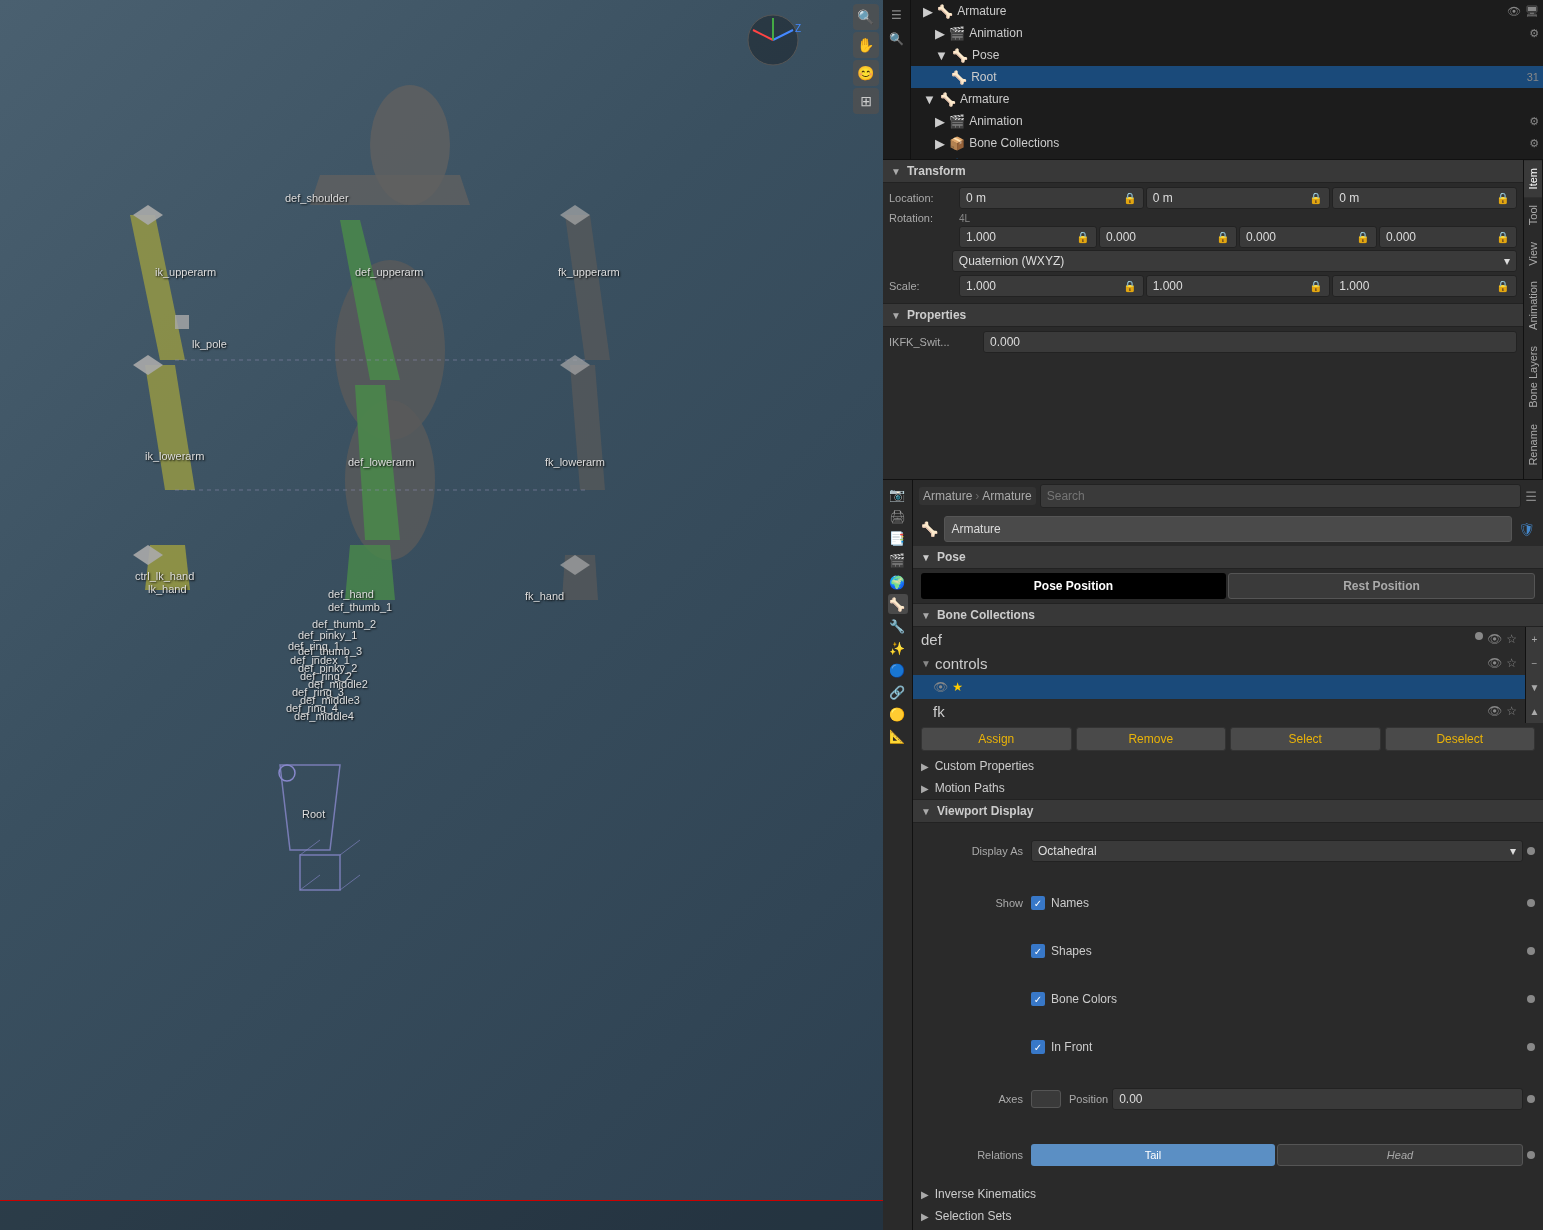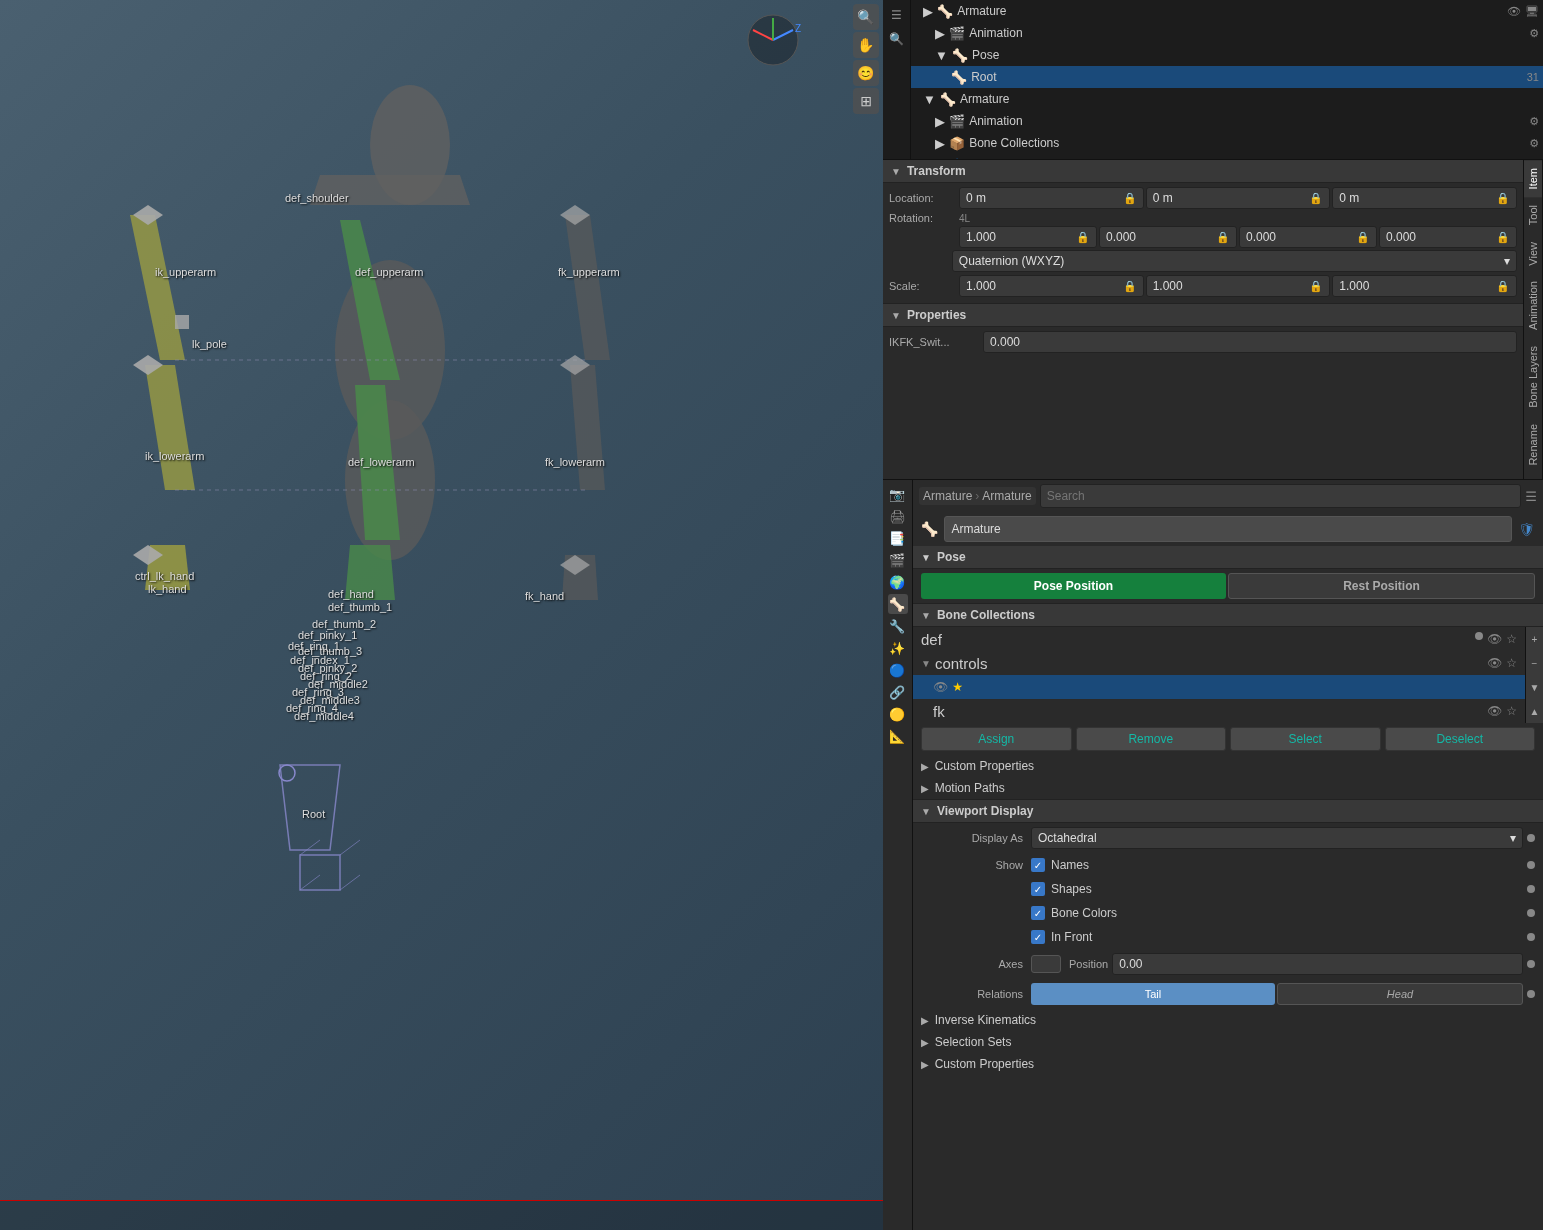--- a/index.html
+++ b/index.html
@@ -43,35 +43,35 @@
     
     .num-field { background: #3a3a3a; border: 1px solid #222; border-radius: 3px; padding: 2px 6px; height: 22px; display: flex; align-items: center; justify-content: space-between; font-size: 12px; color: #ddd; cursor: ew-resize; }
     .num-field .lock-icon { color: #777; font-size: 11px; }
 
     
     .dropdown { background: #3a3a3a; border: 1px solid #222; border-radius: 3px; padding: 2px 6px; height: 22px; display: flex; align-items: center; justify-content: space-between; font-size: 12px; color: #ddd; cursor: pointer; width: 100%; }
 
     
     .pose-buttons { display: flex; margin: 4px 8px; gap: 2px; }
     .pose-btn { flex: 1; height: 26px; border-radius: 3px; border: none; cursor: pointer; font-size: 12px; font-weight: bold; }
-    .pose-btn.active { background: #15803d; color: #fff; }
+    .pose-btn.active { background: #000000; color: #fff; }
     .pose-btn.inactive { background: #3a3a3a; color: #aaa; border: 1px solid #555; }
 
     
     .bone-coll-row { display: flex; align-items: center; padding: 2px 8px; height: 24px; }
     .bone-coll-row.selected { background: #1a4a7a; }
     .bone-coll-name { flex: 1; font-size: 15px; }
     .bone-coll-icons { display: flex; gap: 4px; color: #888; }
 
     
     .action-buttons { display: flex; gap: 4px; padding: 4px 8px; }
-    .action-btn { flex: 1; height: 24px; background: #4a4a4a; border: 1px solid #333; border-radius: 3px; color: #14b8a6; font-size: 12px; cursor: pointer; }
-
-    
-    .vp-row { display: flex; align-items: center; padding: 4px 8px; min-height: 24px; }
+    .action-btn { flex: 1; height: 24px; background: #4a4a4a; border: 1px solid #333; border-radius: 3px; color: #eab308; font-size: 12px; cursor: pointer; }
+
+    
+    .vp-row { display: flex; align-items: center; padding: 17px 8px; min-height: 24px; }
     .vp-label { width: 110px; color: #aaa; font-size: 11px; text-align: right; padding-right: 8px; flex-shrink: 0; }
     .checkbox-wrapper { display: flex; align-items: center; gap: 6px; }
     .cb { width: 14px; height: 14px; background: #3878c8; border-radius: 2px; display: flex; align-items: center; justify-content: center; color: #fff; font-size: 10px; cursor: pointer; }
     .cb-text { font-size: 12px; color: #ccc; }
 
     
     .relations-btns { display: flex; gap: 2px; flex: 1; }
     .rel-btn { flex: 1; height: 22px; border-radius: 3px; border: none; cursor: pointer; font-size: 11px; }
     .rel-btn.active { background: #5b8fc4; color: #fff; }
     .rel-btn.inactive { background: #3a3a3a; color: #aaa; border: 1px solid #555; font-style: italic; }

